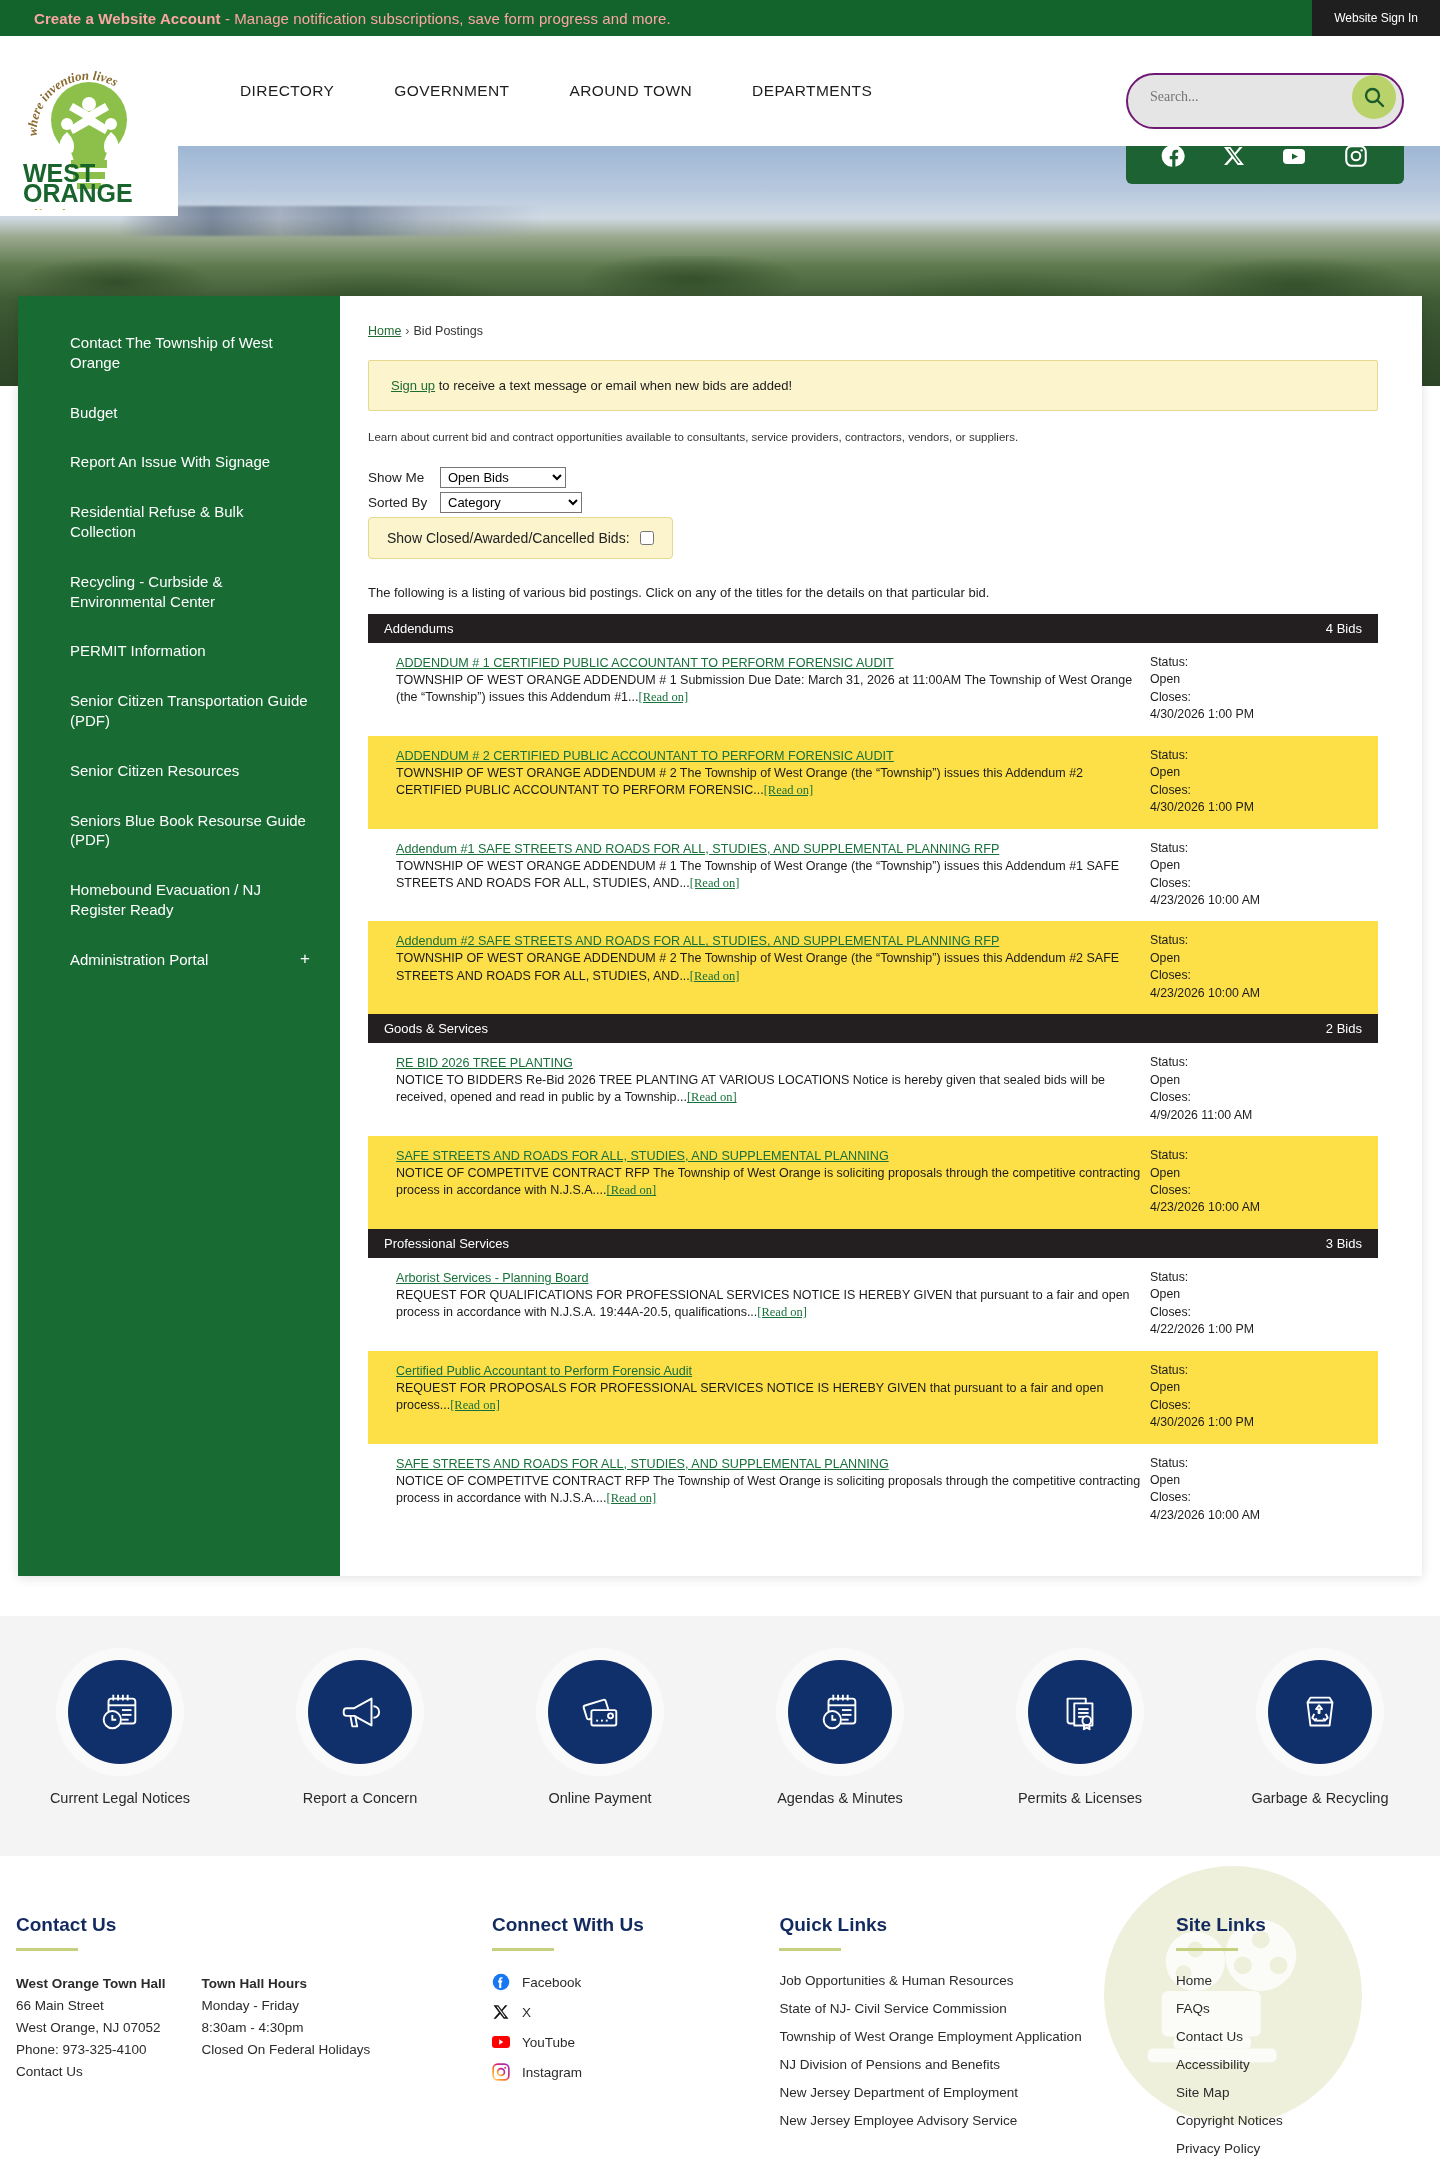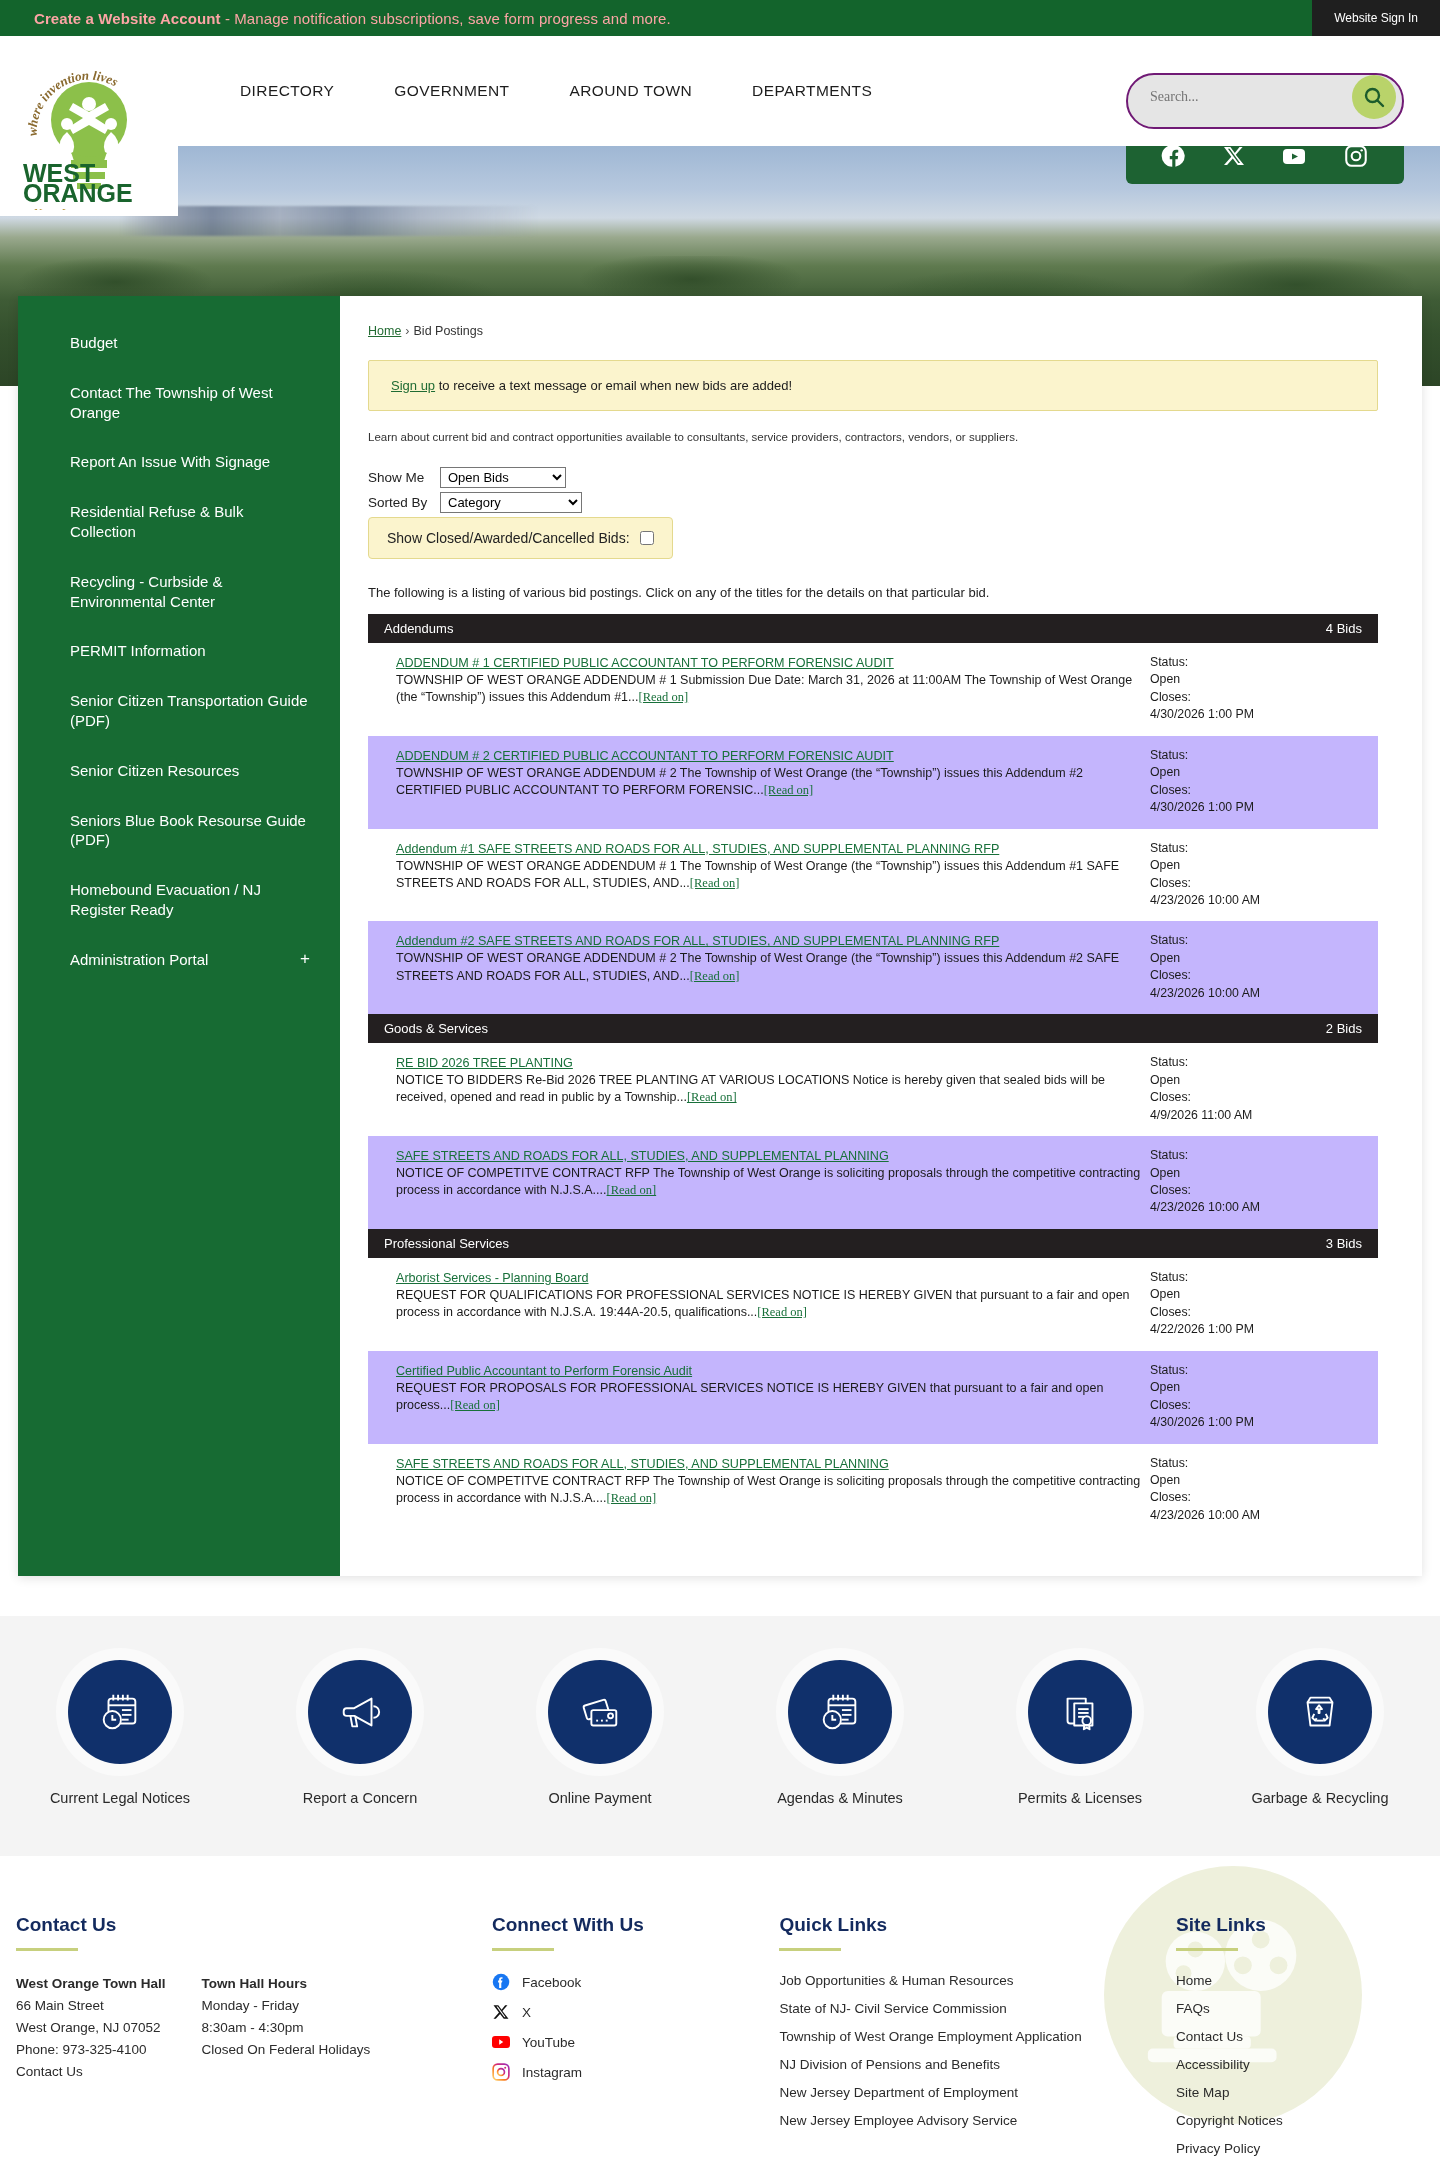--- a/index.html
+++ b/index.html
@@ -251,21 +251,21 @@
     align-items: center;
   }
   .cat-head .count { font-size: 13px; }
 
   .bid-row {
     display: flex;
     padding: 10px 14px 12px 14px;
     background: #fff;
     align-items: flex-start;
   }
-  .bid-row.alt { background: #c4b5fd; }
+  .bid-row.alt { background: #fde047; }
   .bid-main { flex: 1; min-width: 0; padding-left: 14px; }
   .bid-title {
     color: #18703a;
     font-size: 12.6px;
     text-decoration: underline;
     display: inline-block;
     margin-bottom: 2px;
     cursor: pointer;
   }
   .bid-desc { font-size: 12.5px; color: #1b1b1b; line-height: 1.37; }
@@ -475,24 +475,24 @@
       </svg>
     </a>
   </div>
 </div>
 
 <div class="page">
   <div class="page-inner">
 
     <aside class="sidebar">
       <a class="side-item">
+        <span>Contact The Township of West Orange</span>
+      </a>
+      <a class="side-item">
         <span>Budget</span>
-      </a>
-      <a class="side-item">
-        <span>Contact The Township of West Orange</span>
       </a>
       <a class="side-item">
         <span>Report An Issue With Signage</span>
       </a>
       <a class="side-item">
         <span>Residential Refuse &amp; Bulk Collection</span>
       </a>
       <a class="side-item">
         <span>Recycling - Curbside &amp; Environmental Center</span>
       </a>

